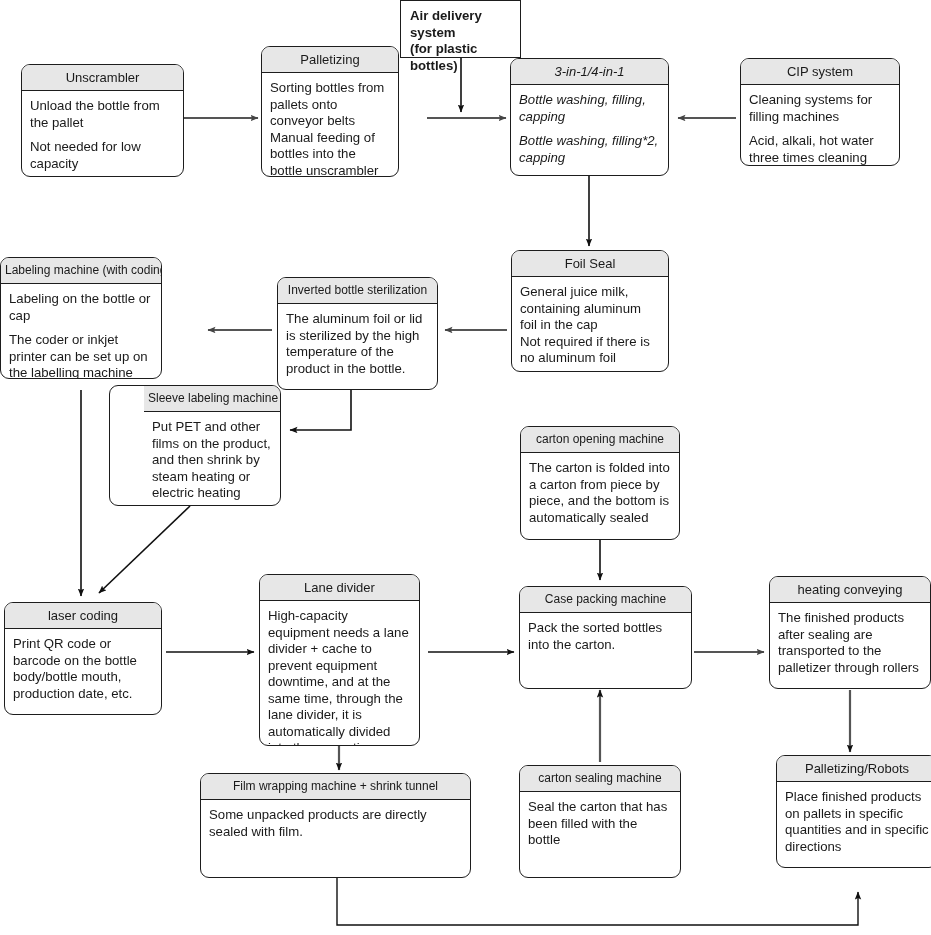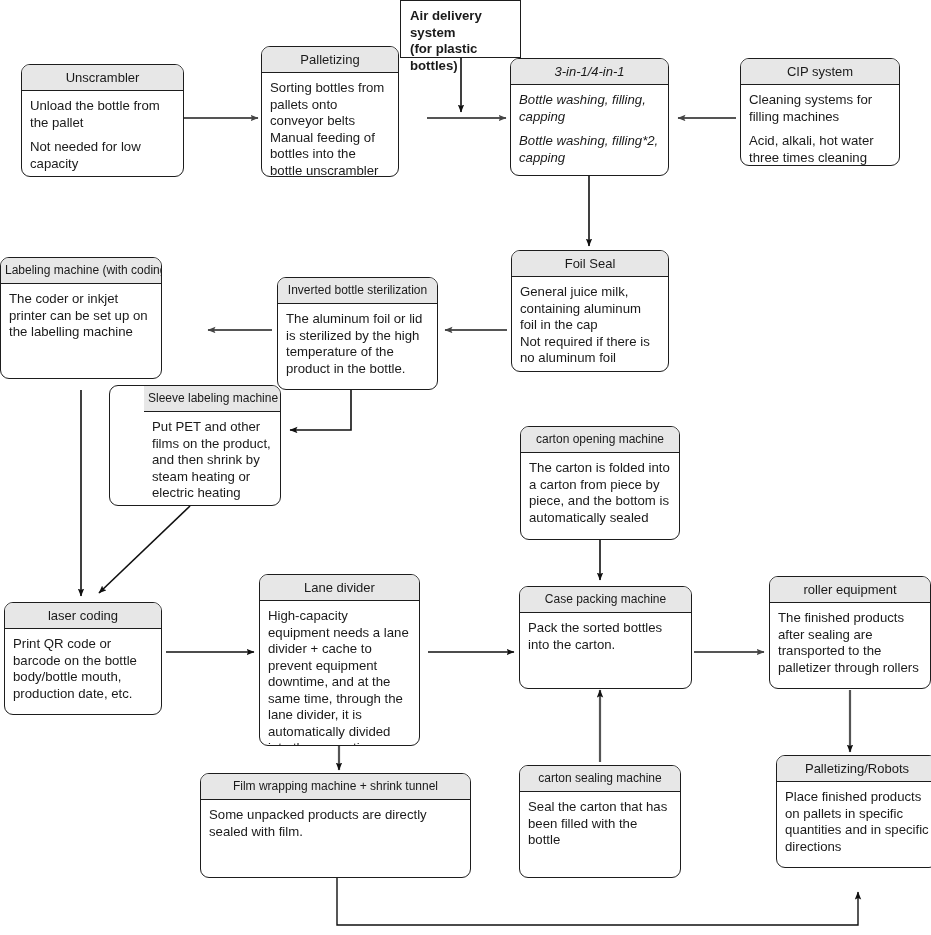--- a/index.html
+++ b/index.html
@@ -125,20 +125,21 @@
   <div class="node" style="left:277px;top:277px;width:161px;height:113px;">
     <div class="hd small">Inverted bottle sterilization</div>
     <div class="bd">
       <p>The aluminum foil or lid is sterilized by the high temperature of the product in the bottle.</p>
     </div>
   </div>
 
   <div class="node" style="left:0px;top:257px;width:162px;height:122px;">
     <div class="hd small">Labeling machine (with coding)</div>
     <div class="bd">
+      <p>Labeling on the bottle or cap</p>
       <p>The coder or inkjet printer can be set up on the labelling machine</p>
     </div>
   </div>
 
   <div class="node" style="left:109px;top:385px;width:172px;height:121px;padding-left:34px;">
     <div class="hd small">Sleeve labeling machine</div>
     <div class="bd">
       <p>Put PET and other films on the product, and then shrink by steam heating or electric heating</p>
     </div>
   </div>
@@ -165,21 +166,21 @@
   </div>
 
   <div class="node" style="left:519px;top:586px;width:173px;height:103px;">
     <div class="hd small">Case packing machine</div>
     <div class="bd">
       <p>Pack the sorted bottles into the carton.</p>
     </div>
   </div>
 
   <div class="node" style="left:769px;top:576px;width:162px;height:113px;">
-    <div class="hd">roller equipment</div>
+    <div class="hd">heating conveying</div>
     <div class="bd">
       <p>The finished products after sealing are transported to the palletizer through rollers</p>
     </div>
   </div>
 
   <div class="node" style="left:200px;top:773px;width:271px;height:105px;">
     <div class="hd small">Film wrapping machine + shrink tunnel</div>
     <div class="bd">
       <p>Some unpacked products are directly sealed with film.</p>
     </div>

